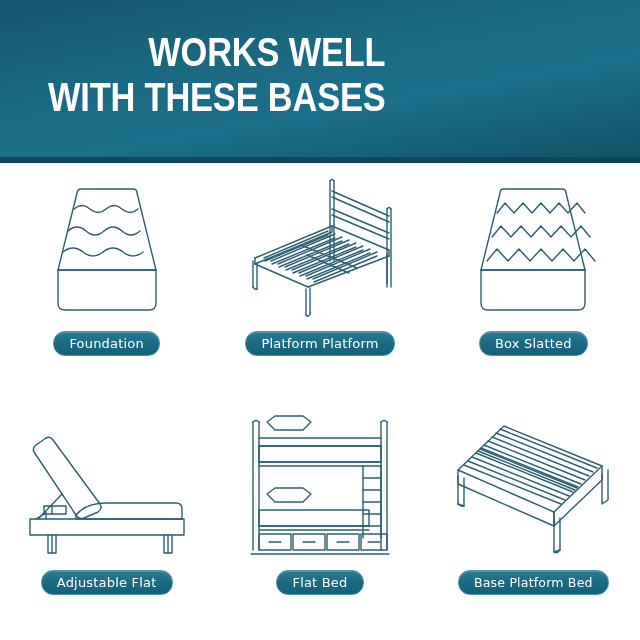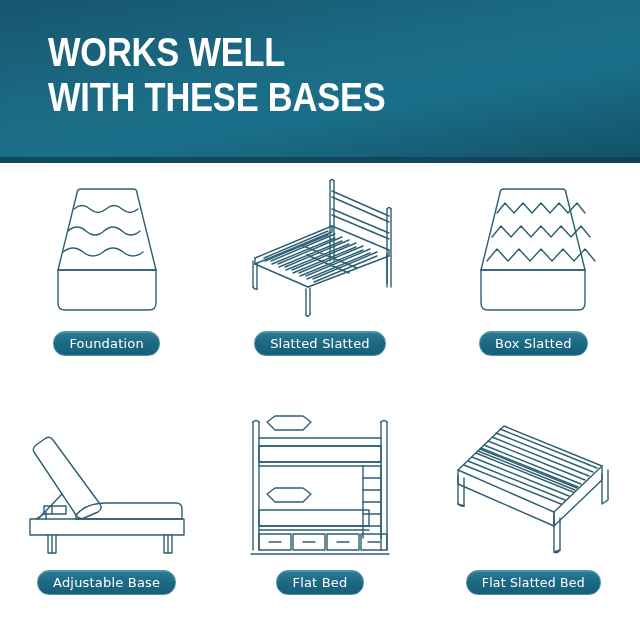--- a/index.html
+++ b/index.html
@@ -2,21 +2,21 @@
 <html><head>
 <meta charset="utf-8">
 <style>
   html,body{margin:0;padding:0;}
   body{
     width:640px;height:640px;
     background:#ffffff;
     font-family:"Liberation Sans", sans-serif;
     overflow:hidden;
   }
-  .page{position:relative;width:640px;height:640px;background:#fff;}
+  .page{position:relative;width:640px;height:640px;background:#fff;text-align:right;}
 
   
   .header{
     position:absolute;left:0;top:0;width:640px;height:163px;
     background:linear-gradient(170deg,#17556d 0%,#1b6b85 42%,#1b6f8a 62%,#125065 100%);
     overflow:hidden;
   }
   .header:after{
     content:"";position:absolute;left:0;bottom:0;width:100%;height:6px;
     background:#0f4256;opacity:.85;
@@ -144,21 +144,21 @@
 
           <path d="M24 92 L24 118"></path>
             <path d="M28 94 L28 120"></path>
           <path d="M24 118 Q26 121 28 120"></path>
           <path d="M77 120 L77 146"></path>
             <path d="M81 119 L81 145"></path>
           <path d="M77 146 Q79 149 81 145"></path>
           <path d="M158 85 L158 114"></path>
         </svg>
       </div>
-      <div class="pill">Slatted Slatted</div>
+      <div class="pill">Platform Platform</div>
     </div>
 
     <div class="card">
       <div class="art">
         <svg viewBox="0 0 182 160" fill="none" stroke="#2c5f72" stroke-width="1.4" stroke-linecap="round" stroke-linejoin="round">
           <path d="M58 24 Q58 20 62 20 L120 20 Q124 20 124 24 L143 101 L39 101 Z"></path>
           <line x1="39" y1="101" x2="143" y2="101"></line>
           <path d="M39 101 L39 134 Q39 141 46 141 L136 141 Q143 141 143 134 L143 101"></path>
           <path d="M55 44 l8 -10 l9 10 l9 -10 l9 10 l9 -10 l9 10 l9 -10 l9 10 l9 -10 l8 10"></path>
           <path d="M50 68 l9 -11 l10 11 l10 -11 l10 11 l10 -11 l10 11 l10 -11 l10 11 l10 -11 l9 11"></path>
@@ -183,21 +183,21 @@
           <path d="M28 98 L50 98 L50 106 L28 106 Z"></path>
           <path d="M36 98 L36 106"></path>
           <path d="M28 106 L20 111"></path>
 
           <path d="M32 127 L32 145 L40 145 L40 127"></path>
           <path d="M36 127 L36 145"></path>
           <path d="M148 127 L148 145 L156 145 L156 127"></path>
           <path d="M152 127 L152 145"></path>
         </svg>
       </div>
-      <div class="pill">Adjustable Base</div>
+      <div class="pill">Adjustable Flat</div>
     </div>
 
     <div class="card">
       <div class="art">
         <svg viewBox="0 0 182 160" fill="none" stroke="#2c5f72" stroke-width="1.4" stroke-linecap="round" stroke-linejoin="round">
 
           <path d="M24 14 L24 142"></path>
             <path d="M30 14 L30 142"></path>
           <path d="M24 14 Q27 11 30 14"></path>
           <path d="M152 14 L152 142"></path>
@@ -266,17 +266,17 @@
           <path d="M39 40 L136 79"></path>
           <path d="M36 43 L133 82"></path>
 
           <path d="M16 68 L16 96 L22 98 L22 70"></path>
           <path d="M112 112 L112 144 L118 142 L118 110"></path>
           <path d="M160 66 L160 96 L166 92 L166 62"></path>
           <path d="M16 96 Q19 99 22 98"></path>
           <path d="M112 144 Q115 146 118 142"></path>
         </svg>
       </div>
-      <div class="pill small">Flat Slatted Bed</div>
+      <div class="pill small">Base Platform Bed</div>
     </div>
 
   </div>
 </div>
 
 </body></html>

